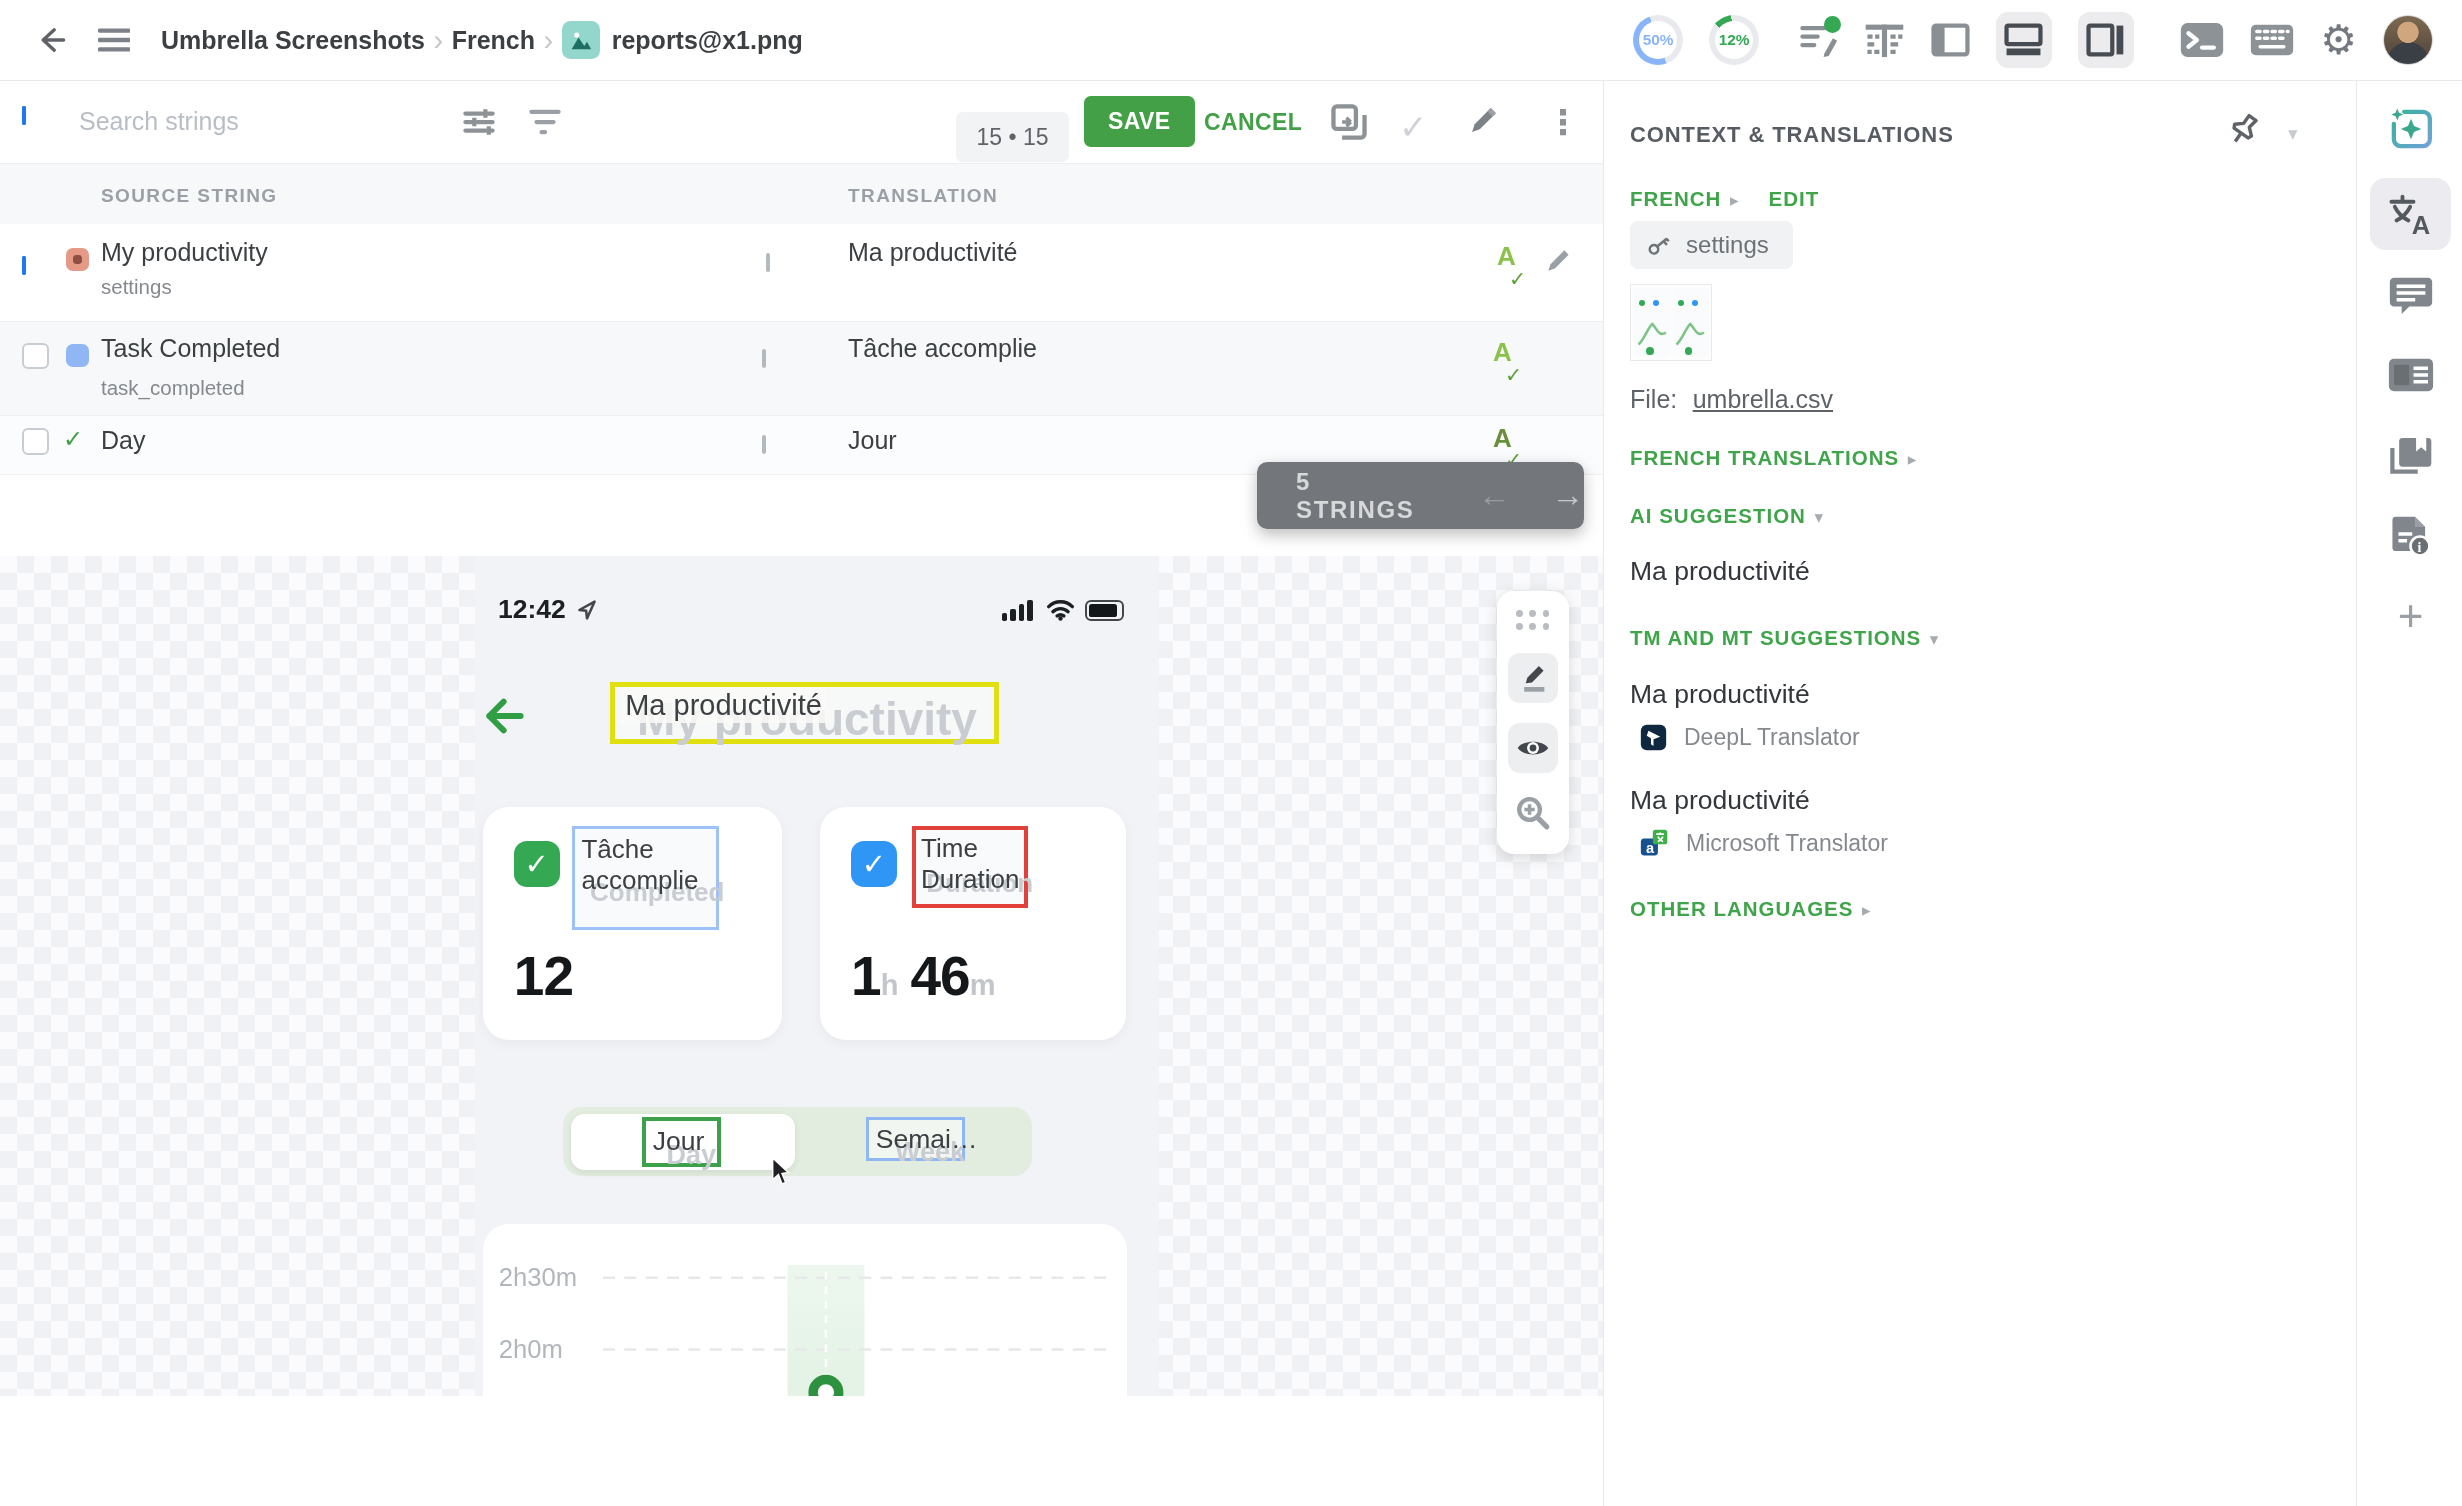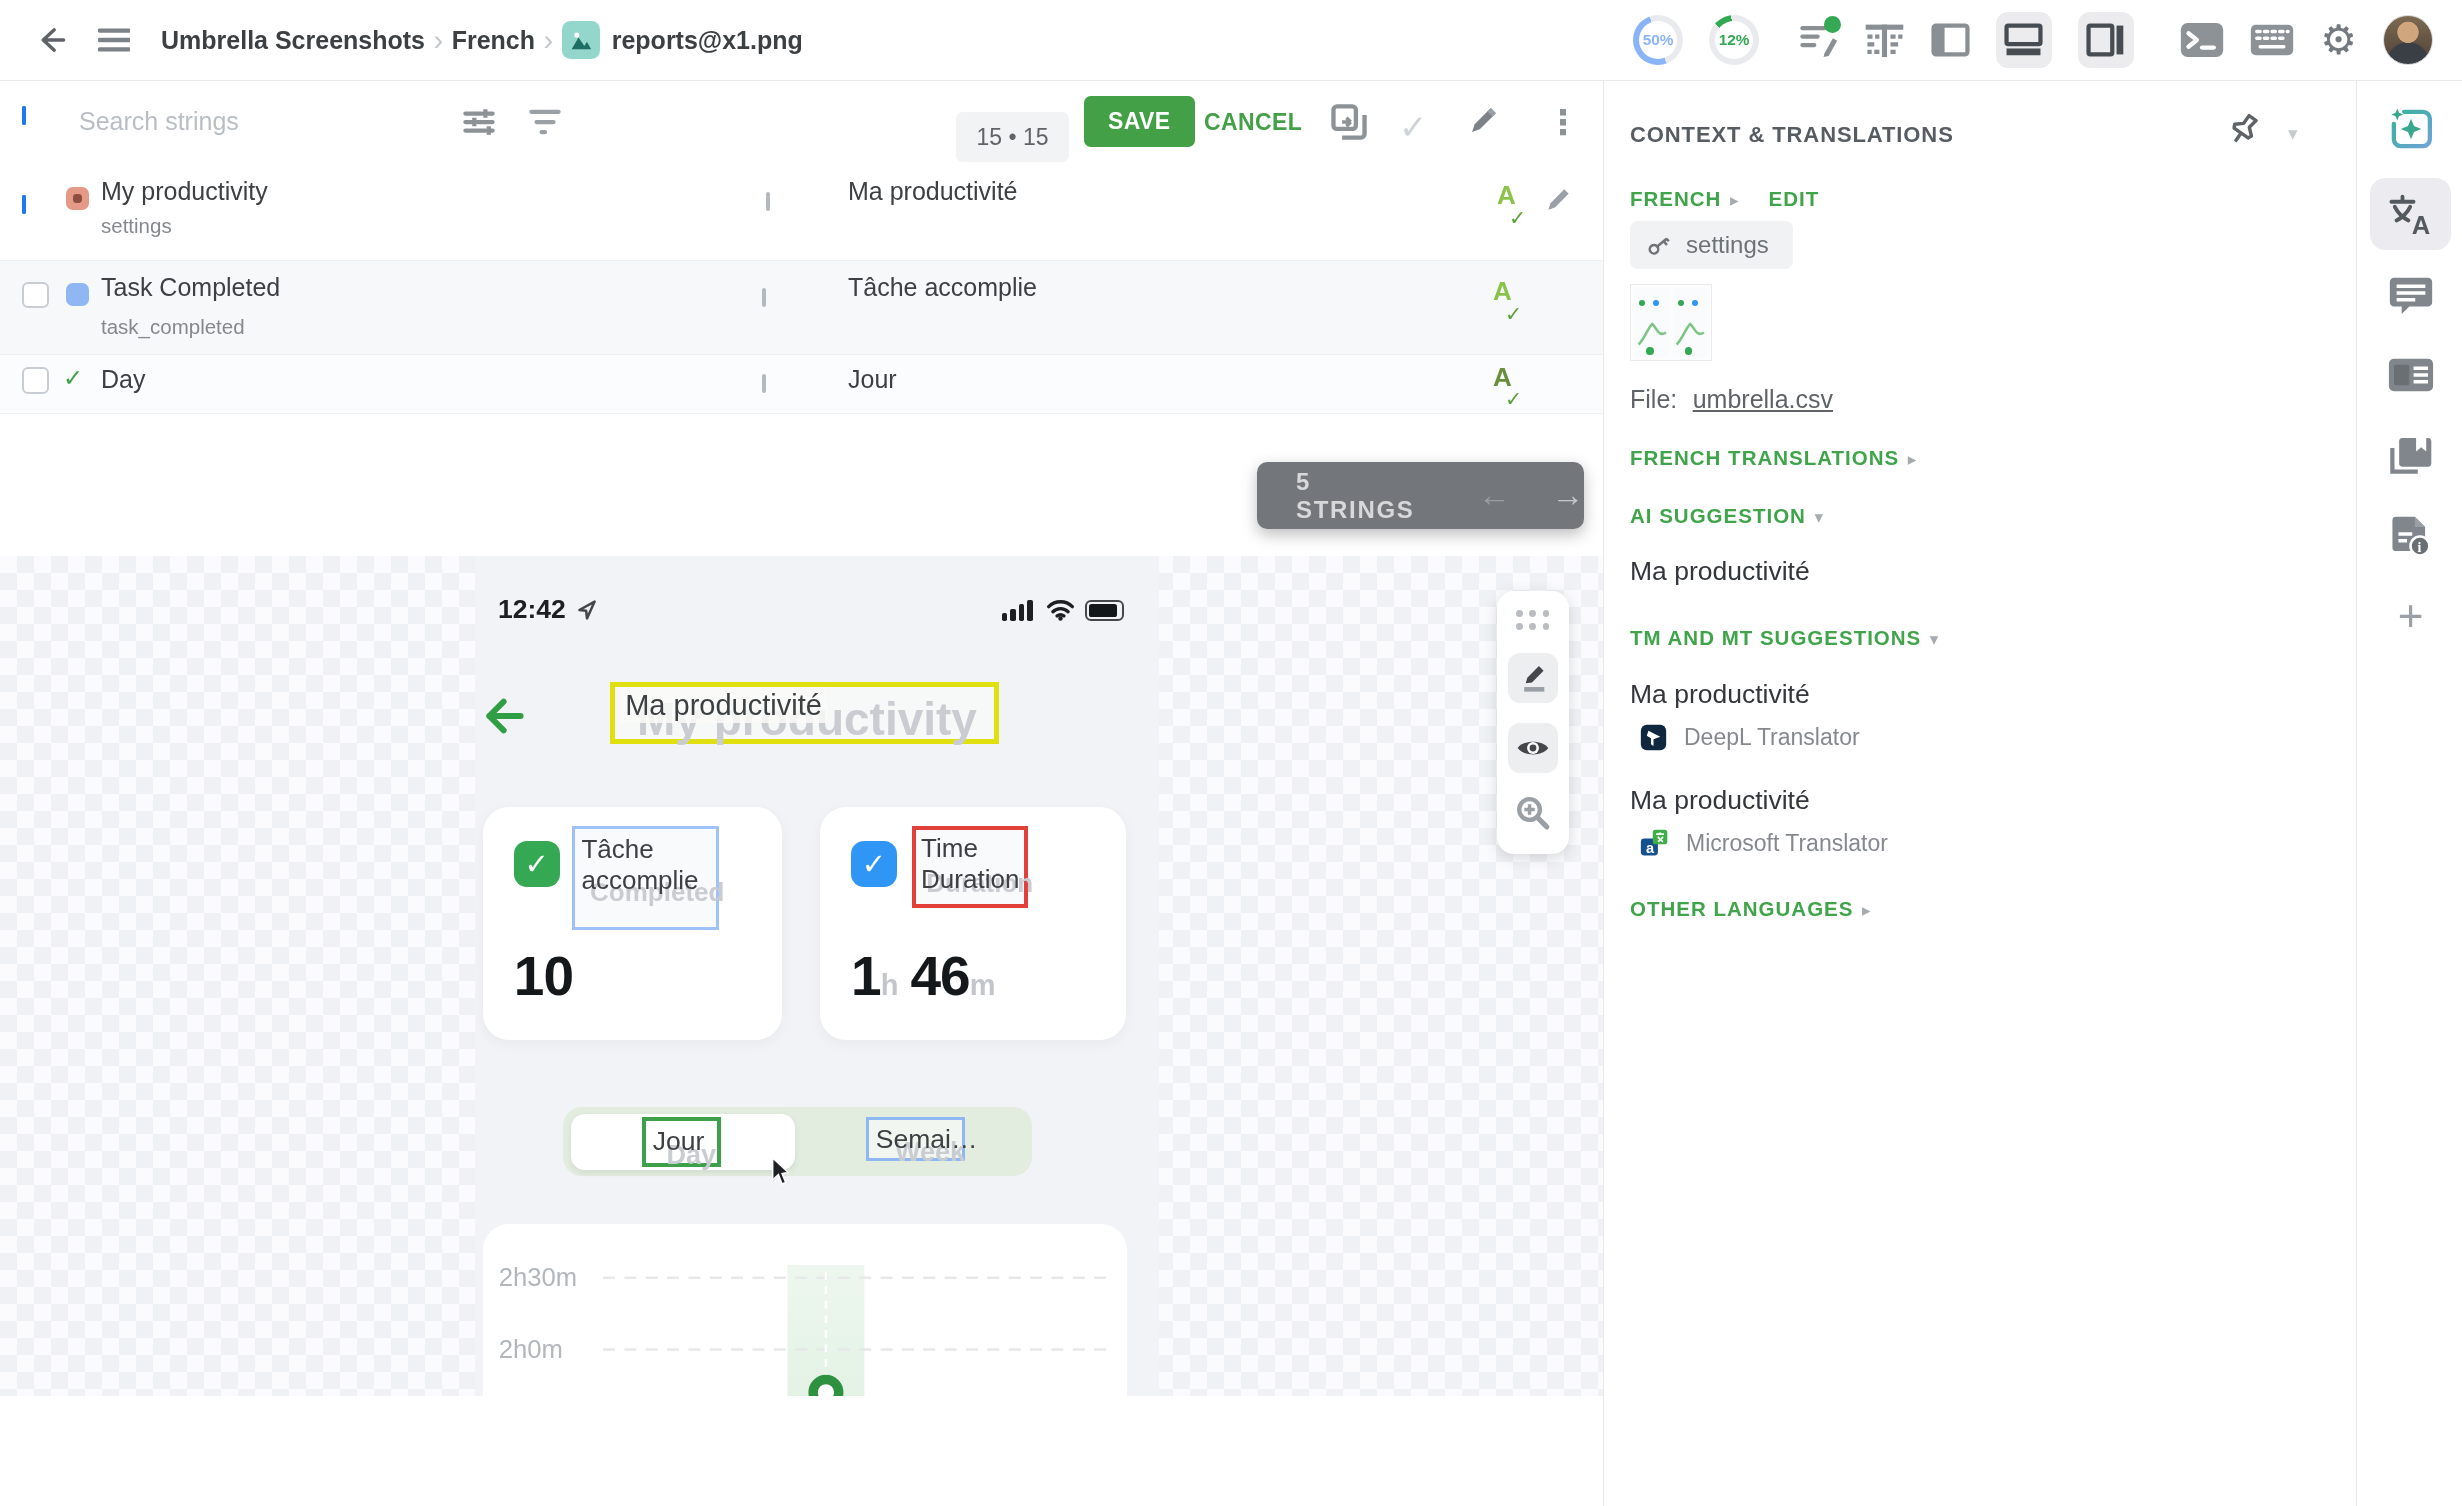--- a/index.html
+++ b/index.html
@@ -207,20 +207,24 @@
       <span class="abs icon-btn" style="left:1399px;top:26px;font-size:34px;color:#cfd3d7;font-weight:700;">✓</span>
       <span class="abs icon-btn" style="left:1467px;top:22px;">
         <svg width="34" height="34" viewBox="0 0 40 40">
             <path d="M6 34 L9 25 L28 6 L34 12 L15 31 Z" fill="#7d8288"></path>
             <path d="M28 6 L34 12 L30 16 L24 10 Z" fill="#9aa0a6"></path>
           </svg>
       </span>
       <span class="abs icon-btn" style="left:1546px;top:20.5px;font-size:34px;color:#8d9297;font-weight:700;letter-spacing:0;">⋮</span>
     </div>
 
+    <div class="thead">
+      <span class="th" style="left:101px;">SOURCE STRING</span>
+      <span class="th" style="left:848px;">TRANSLATION</span>
+    </div>
 
     <div class="row" style="height:98px;background:#fff;">
       <span class="cb on abs" style="left:22px;top:22px;"></span>
       <span class="badge abs" style="left:66px;top:24px;background:#e59a88;">
           <i style="display:block;width:9.4px;height:9.4px;border-radius:3.4px;background:#8d4f3f;margin:6.8px auto;"></i>
         </span>
       <div class="abs" style="left:101px;top:13.7px;">
         <div class="row-title">My productivity</div>
         <div class="row-sub" style="margin-top:8.5px;">settings</div>
       </div>
@@ -290,21 +294,21 @@
           <span class="echo" style="left:22px;top:5.1px;font-size:46px;white-space:nowrap;">My productivity</span>
           <span class="abs" style="left:5.1px;top:0px;font-size:29px;color:#3c4043;background:rgba(250,250,248,0.85);padding:1.7px 5.1px;white-space:nowrap;">Ma productivité</span>
         </div>
 
         <div class="card" style="left:7.7px;top:251px;width:299px;height:233px;">
           <span class="chk-sq" style="left:31px;top:34px;background:#34a853;">✓</span>
           <div class="hl-box" style="left:89px;top:19px;width:147px;height:104px;border:3.4px solid #9ec1f7;background:rgba(248,249,250,0.8);">
             <span class="echo" style="left:15.4px;top:48px;font-size:26px;">Completed</span>
             <span class="hl-label abs" style="left:6.8px;top:5.1px;width:128px;">Tâche accomplie</span>
           </div>
-          <span class="big-num abs" style="left:31px;top:137px;">10</span>
+          <span class="big-num abs" style="left:31px;top:137px;">12</span>
         </div>
 
         <div class="card" style="left:345px;top:251px;width:306px;height:233px;">
           <span class="chk-sq" style="left:31px;top:34px;background:#2f96f5;">✓</span>
           <div class="hl-box" style="left:92px;top:19px;width:116px;height:82px;border:4.3px solid #e2403a;background:rgba(248,249,250,0.8);">
             <span class="echo" style="left:10.3px;top:38px;font-size:26px;">Duration</span>
             <span class="hl-label abs" style="left:5.1px;top:3.4px;width:103px;">Time Duration</span>
           </div>
           <div class="abs" style="left:31px;top:137px;display:flex;align-items:baseline;">
             <span class="big-num">1</span>

